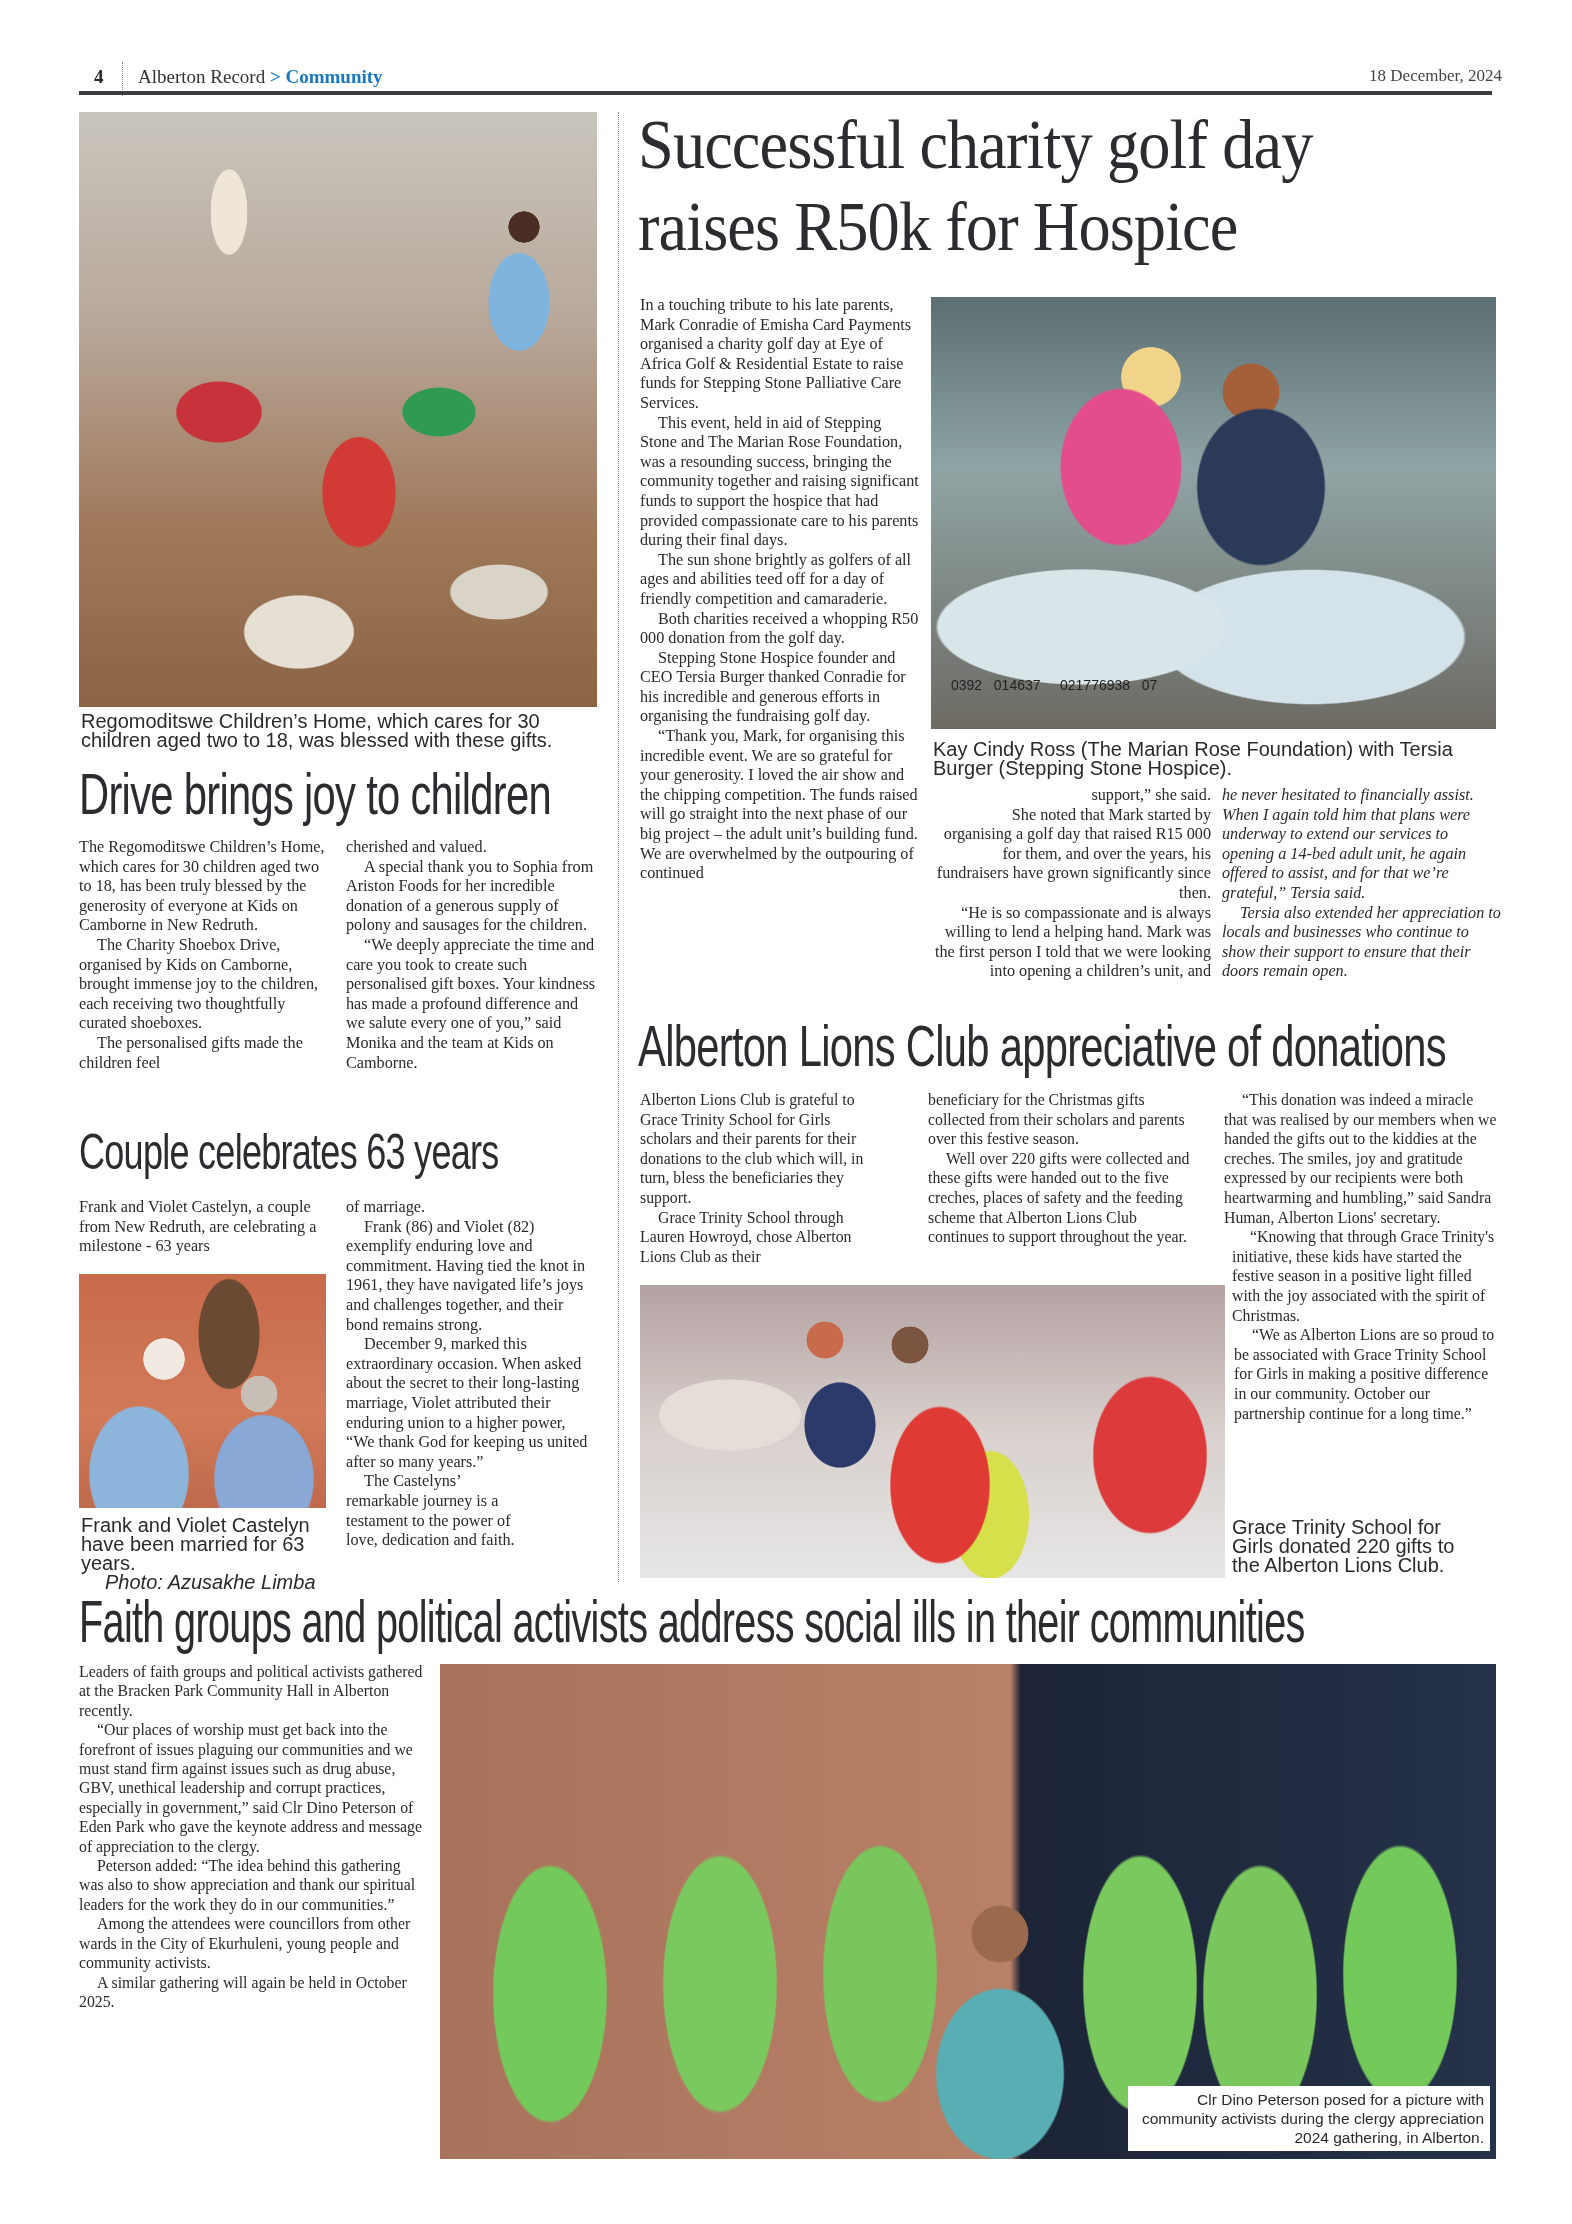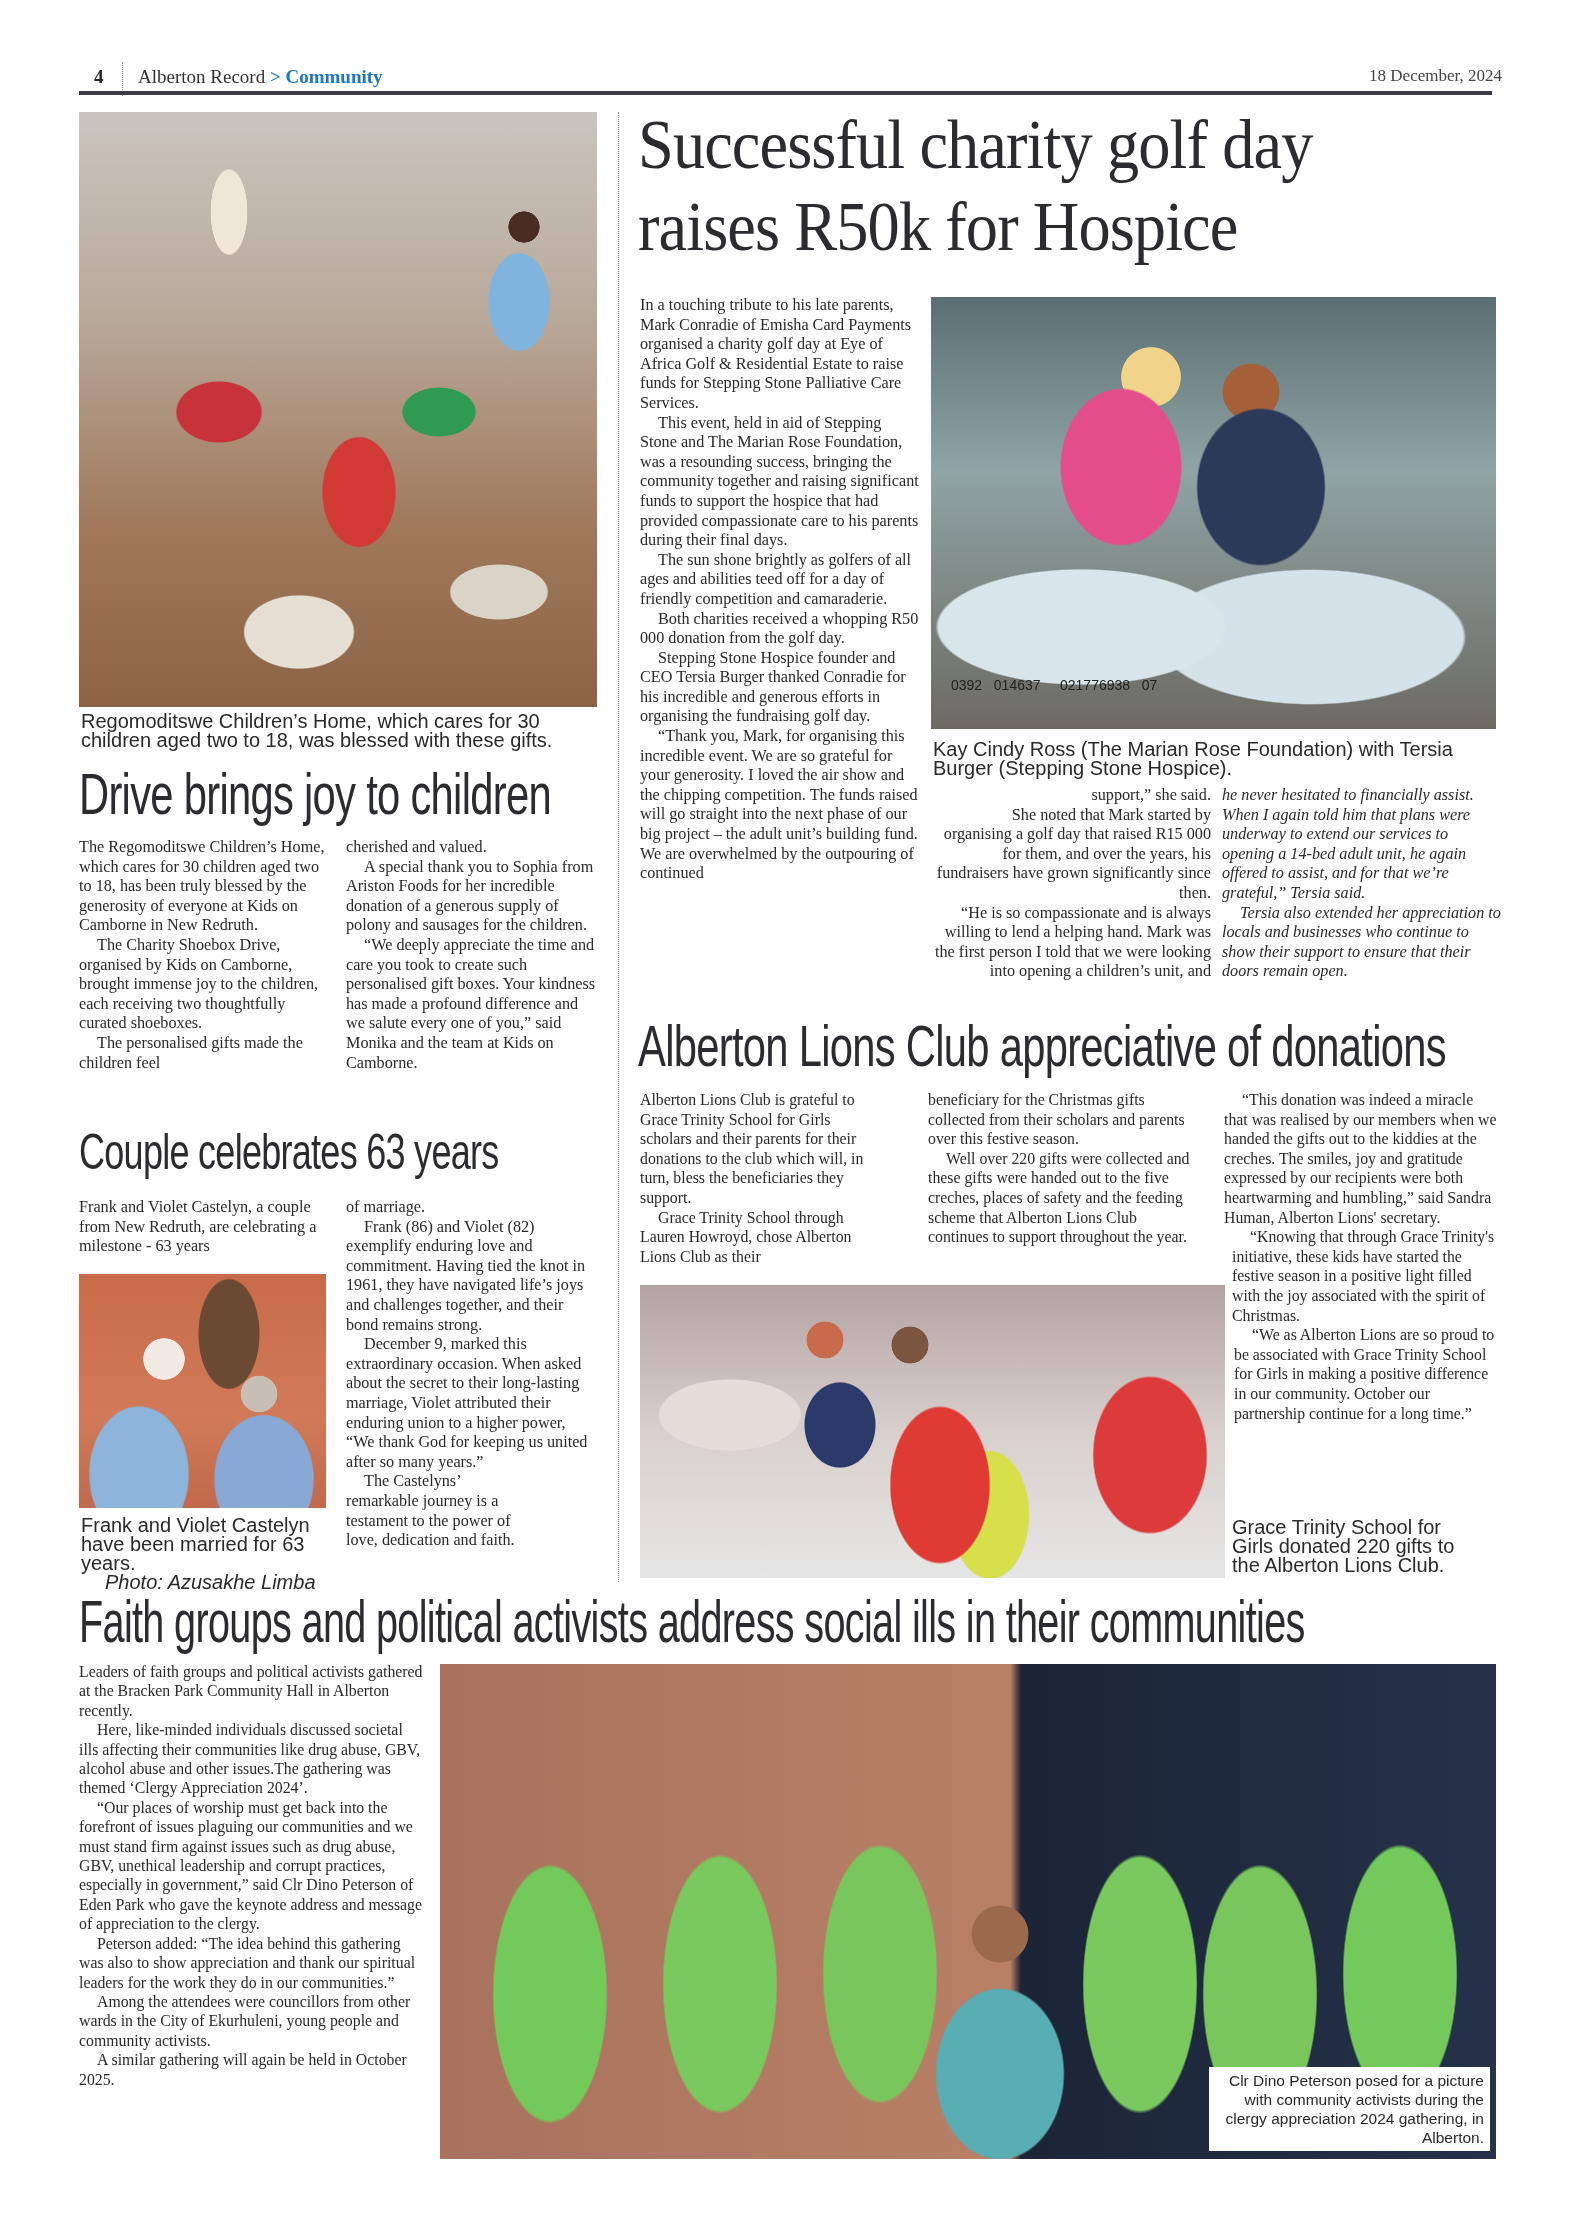--- a/index.html
+++ b/index.html
@@ -194,22 +194,21 @@
   <p class="ind">“This donation was indeed a miracle that was realised by our members when we handed the gifts out to the kiddies at the creches. The smiles, joy and gratitude expressed by our recipients were both heartwarming and humbling,” said Sandra Human, Alberton Lions' secretary.</p>
   <p class="ind" style="padding-left:8px;">“Knowing that through Grace Trinity's initiative, these kids have started the festive season in a positive light filled with the joy associated with the spirit of Christmas.</p>
   <p class="ind" style="padding-left:10px;">“We as Alberton Lions are so proud to be associated with Grace Trinity School for Girls in making a positive difference in our community. October our partnership continue for a long time.”</p>
 </div>
 <div class="abs caption" style="left:1232px; top:1518px; width:250px;">Grace Trinity School for Girls donated 220 gifts to the Alberton Lions Club.</div>
 
 <div class="abs hl-cond" style="left:79px; top:1588px; font-size:60px; line-height:68px; transform:scaleX(0.66);">Faith groups and political activists address social ills in their communities</div>
 
 <div class="abs col" style="left:79px; top:1662px; width:345px; font-size:15.8px; line-height:19.4px;">
   <p>Leaders of faith groups and political activists gathered at the Bracken Park Community Hall in Alberton recently.</p>
-  <p class="ind">Here, like-minded individuals discussed societal ills affecting their communities like drug abuse, GBV, alcohol abuse and other issues.The gathering was themed ‘Clergy Appreciation 2024’.</p>
   <p class="ind">“Our places of worship must get back into the forefront of issues plaguing our communities and we must stand firm against issues such as drug abuse, GBV, unethical leadership and corrupt practices, especially in government,” said Clr Dino Peterson of Eden Park who gave the keynote address and message of appreciation to the clergy.</p>
   <p class="ind">Peterson added: “The idea behind this gathering was also to show appreciation and thank our spiritual leaders for the work they do in our communities.”</p>
   <p class="ind">Among the attendees were councillors from other wards in the City of Ekurhuleni, young people and community activists.</p>
   <p class="ind">A similar gathering will again be held in October 2025.</p>
 </div>
 
 <div class="abs photo ph-faith">
-  <div class="caption cap-box" style="position:absolute; right:6px; bottom:8px; width:281px; font-size:15.5px;">Clr Dino Peterson posed for a picture with community activists during the clergy appreciation 2024 gathering, in Alberton.</div>
+  <div class="caption cap-box" style="position:absolute; right:6px; bottom:8px; width:362px; font-size:15.5px;">Clr Dino Peterson posed for a picture with community activists during the clergy appreciation 2024 gathering, in Alberton.</div>
 </div>
 
 </body></html>

